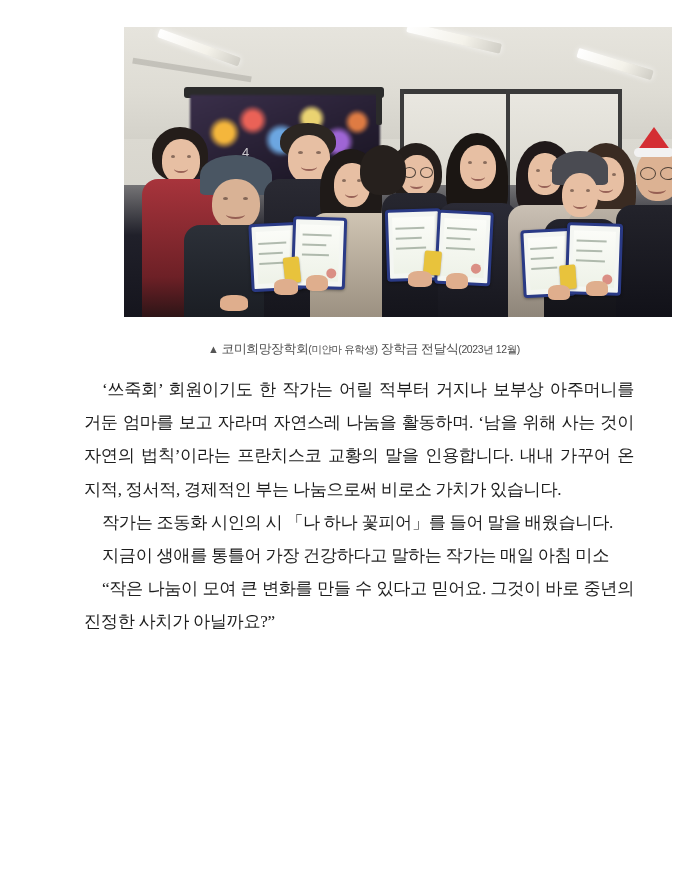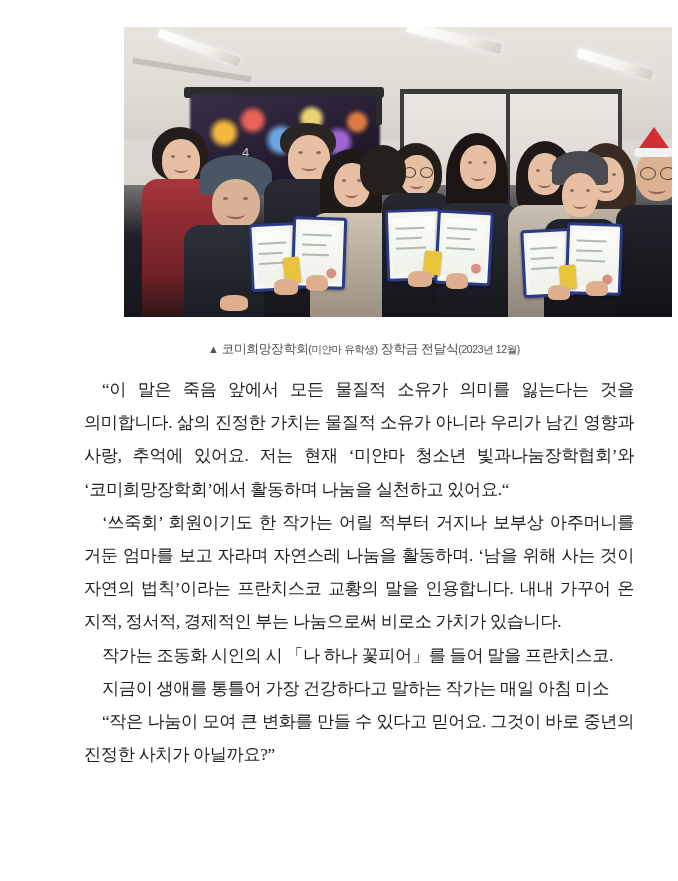--- a/index.html
+++ b/index.html
@@ -391,20 +391,19 @@
 
       <div class="photo-blur"></div>
     </div>
 
     <figcaption class="caption">
       <span class="tri">▲</span><span>코미희망장학회</span><span class="small">(미얀마 유학생)</span><span> 장학금 전달식</span><span class="small">(2023년 12월)</span>
     </figcaption>
   </figure>
 
   <div class="article">
-    <p class="para">“이 말은 죽음 앞에서 모든 물질적 소유가 의미를 잃는다는 것을 의미합니다. 삶의 진정한 가치는 물질적 소유가 아니라 우리가 남긴 영향과 사랑, 추억에 있어요. 저는 현재 ‘미얀마 청소년 빛과나눔장학협회’와 ‘코미희망장학회’에서 활동하며 나눔을 실천하고 있어요.“</p>
     <p class="para">‘쓰죽회’ 회원이기도 한 작가는 어릴 적부터 거지나 보부상 아주머니를 거둔 엄마를 보고 자라며 자연스레 나눔을 활동하며. ‘남을 위해 사는 것이 자연의 법칙’이라는 프란치스코 교황의 말을 인용합니다. 내내 가꾸어 온 지적, 정서적, 경제적인 부는 나눔으로써 비로소 가치가 있습니다.</p>
-    <p class="para">작가는 조동화 시인의 시 「나 하나 꽃피어」를 들어 말을 프란치스코.</p>
+    <p class="para">작가는 조동화 시인의 시 「나 하나 꽃피어」를 들어 말을 배웠습니다.</p>
     <p class="para">지금이 생애를 통틀어 가장 건강하다고 말하는 작가는 매일 아침 미소</p>
     <p class="para">“작은 나눔이 모여 큰 변화를 만들 수 있다고 믿어요. 그것이 바로 중년의 진정한 사치가 아닐까요?”</p>
   </div>
 
 </div>
 
 </body></html>

